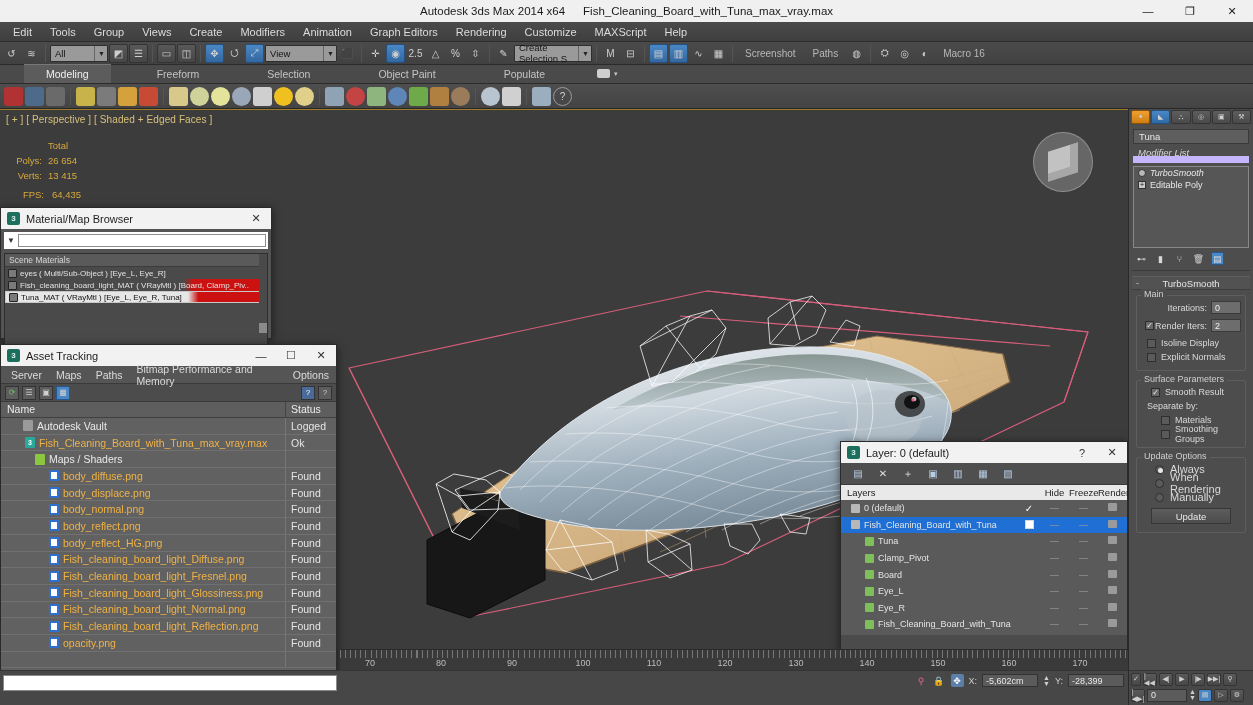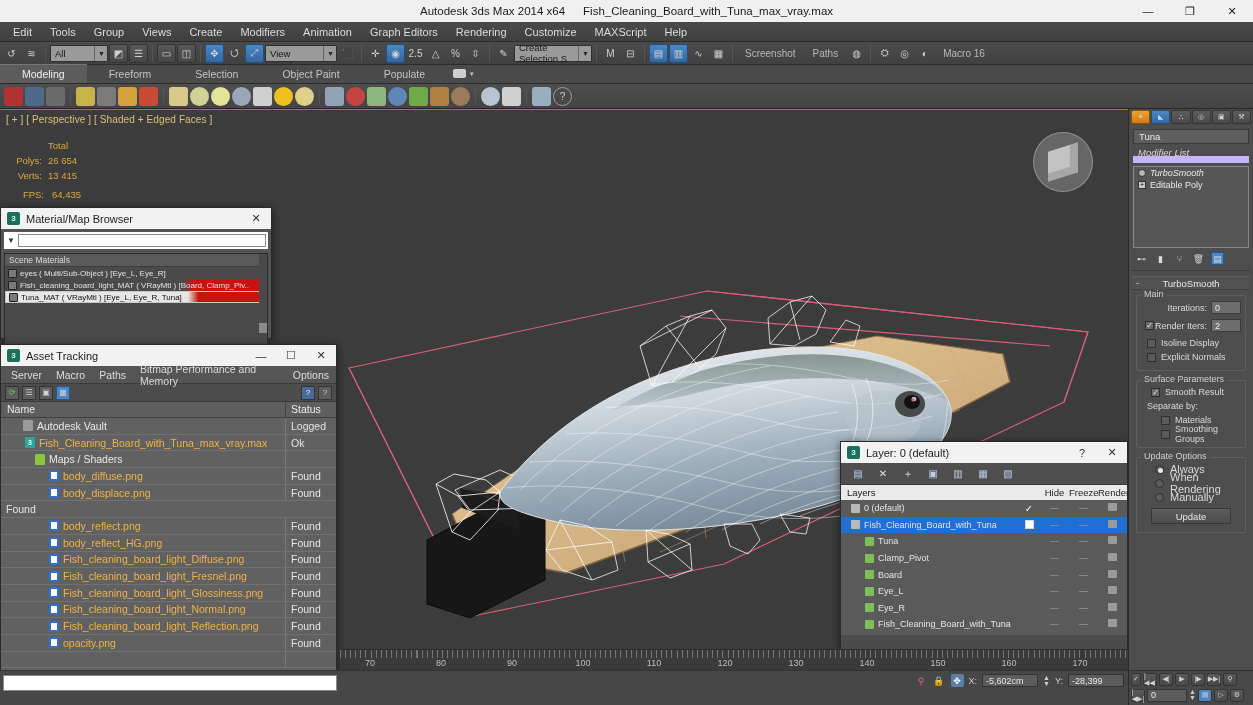--- a/index.html
+++ b/index.html
@@ -65,21 +65,21 @@
   .tlabel { color:#b8b8b8; font-size:10px; padding:0 8px; white-space:nowrap; }
 
   
   .ribbontabs {
     position:absolute; left:0; top:65px; width:1253px; height:19px;
     background:#4a4a4a; border-bottom:1px solid #2b2b2b;
     display:flex; align-items:flex-end;
   }
   .rtab {
     height:19px; padding:0 22px; display:flex; align-items:center;
-    color:#c4c4c4; font-size:10.5px;
+    color:#c4c4c4; font-size:10.5px;margin-left:24px;
   }
   .rtab.active { background:#5c5c5c; color:#efefef; border-top:1px solid #777; }
 
   
   .ribbonrow {
     position:absolute; left:0; top:84px; width:1253px; height:25px;
     background: linear-gradient(#4e4e4e,#444);
     border-bottom:1px solid #272727;
     display:flex; align-items:center; gap:2px; padding-left:4px;
   }
@@ -592,21 +592,21 @@
       <span class="appicon">3</span>
       <span>Asset Tracking</span>
       <span class="ctrls">
         <span class="ctrl">—</span>
         <span class="ctrl">☐</span>
         <span class="ctrl close">✕</span>
       </span>
     </div>
     <div class="at-menu">
       <div class="mi">Server</div>
-      <div class="mi">Macro</div>
+      <div class="mi">Maps</div>
       <div class="mi">Paths</div>
       <div class="mi">Bitmap Performance and Memory</div>
       <div class="mi">Options</div>
     </div>
     <div class="at-tools">
       <div class="ti" style="color:#6fc06f;">⟳</div>
       <div class="ti">☰</div>
       <div class="ti">▣</div>
       <div class="ti on">▦</div>
       <div class="spacer"></div>
@@ -653,20 +653,24 @@
 
       <div class="at-row">
         <div class="c1" style="padding-left:48px;">
             <span class="fic png"></span>
           <span class="txt orange">body_displace.png</span>
           </div>
         <div class="c2">Found</div>
       </div>
 
       <div class="at-row">
+        <div class="c1" style="padding-left:48px;">
+            <span class="fic png"></span>
+          <span class="txt orange">body_normal.png</span>
+          </div>
         <div class="c2">Found</div>
       </div>
 
       <div class="at-row">
         <div class="c1" style="padding-left:48px;">
             <span class="fic png"></span>
           <span class="txt orange">body_reflect.png</span>
           </div>
         <div class="c2">Found</div>
       </div>

